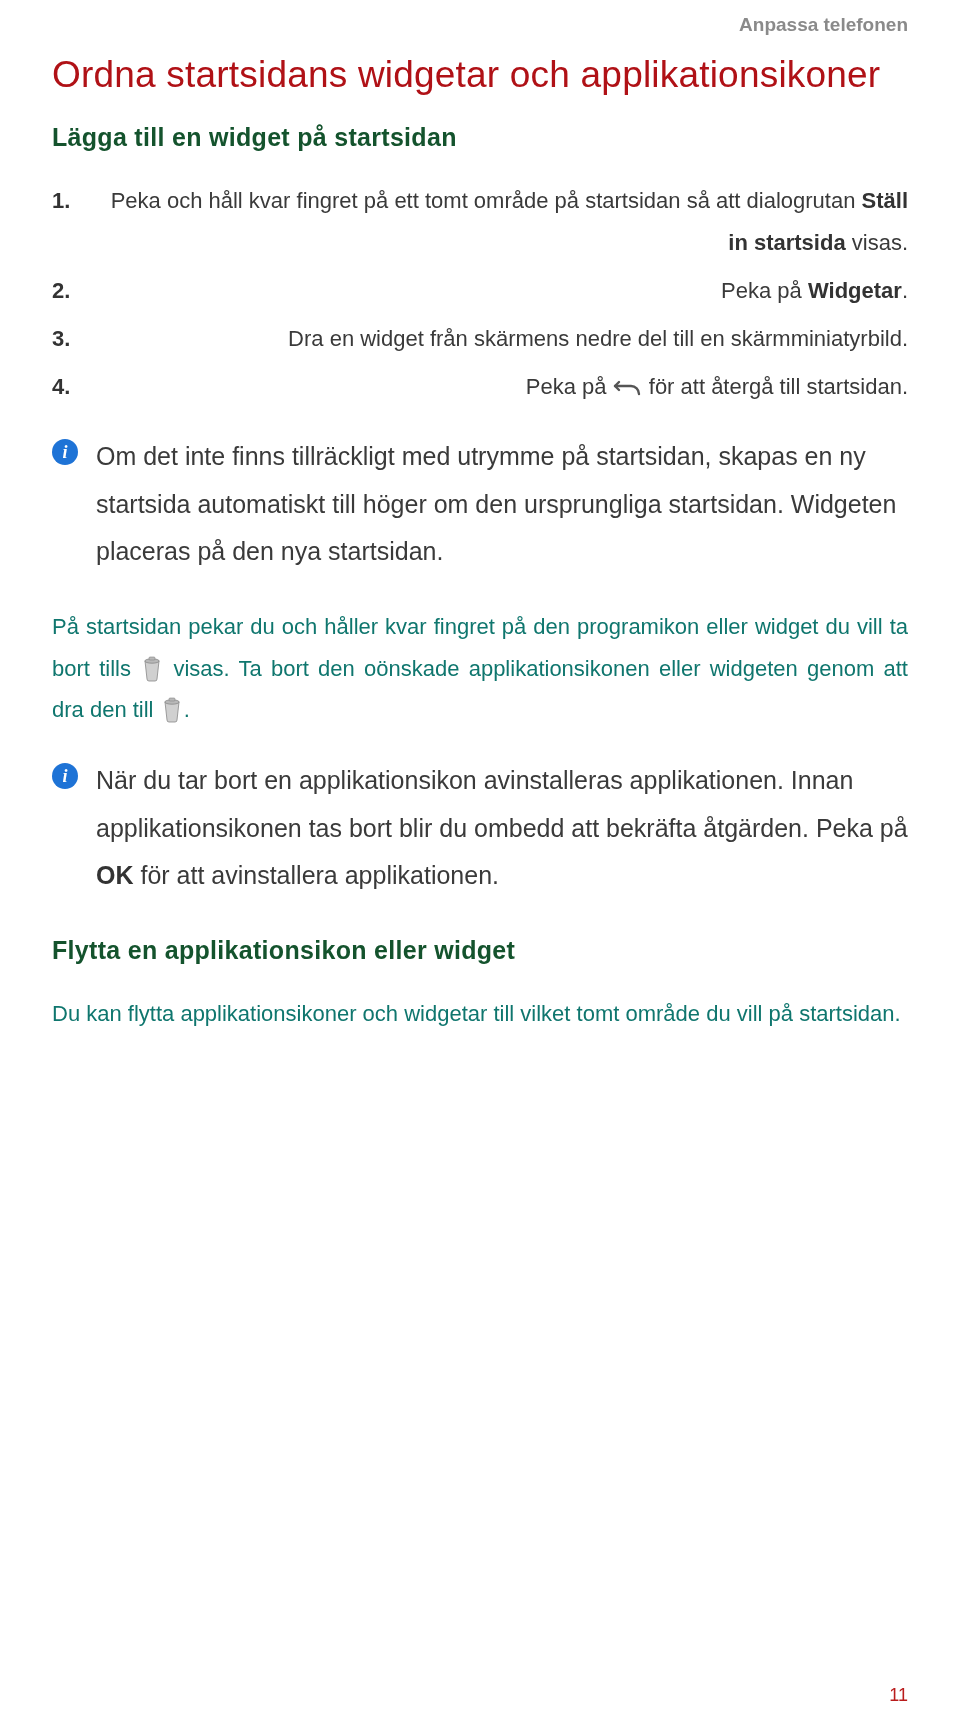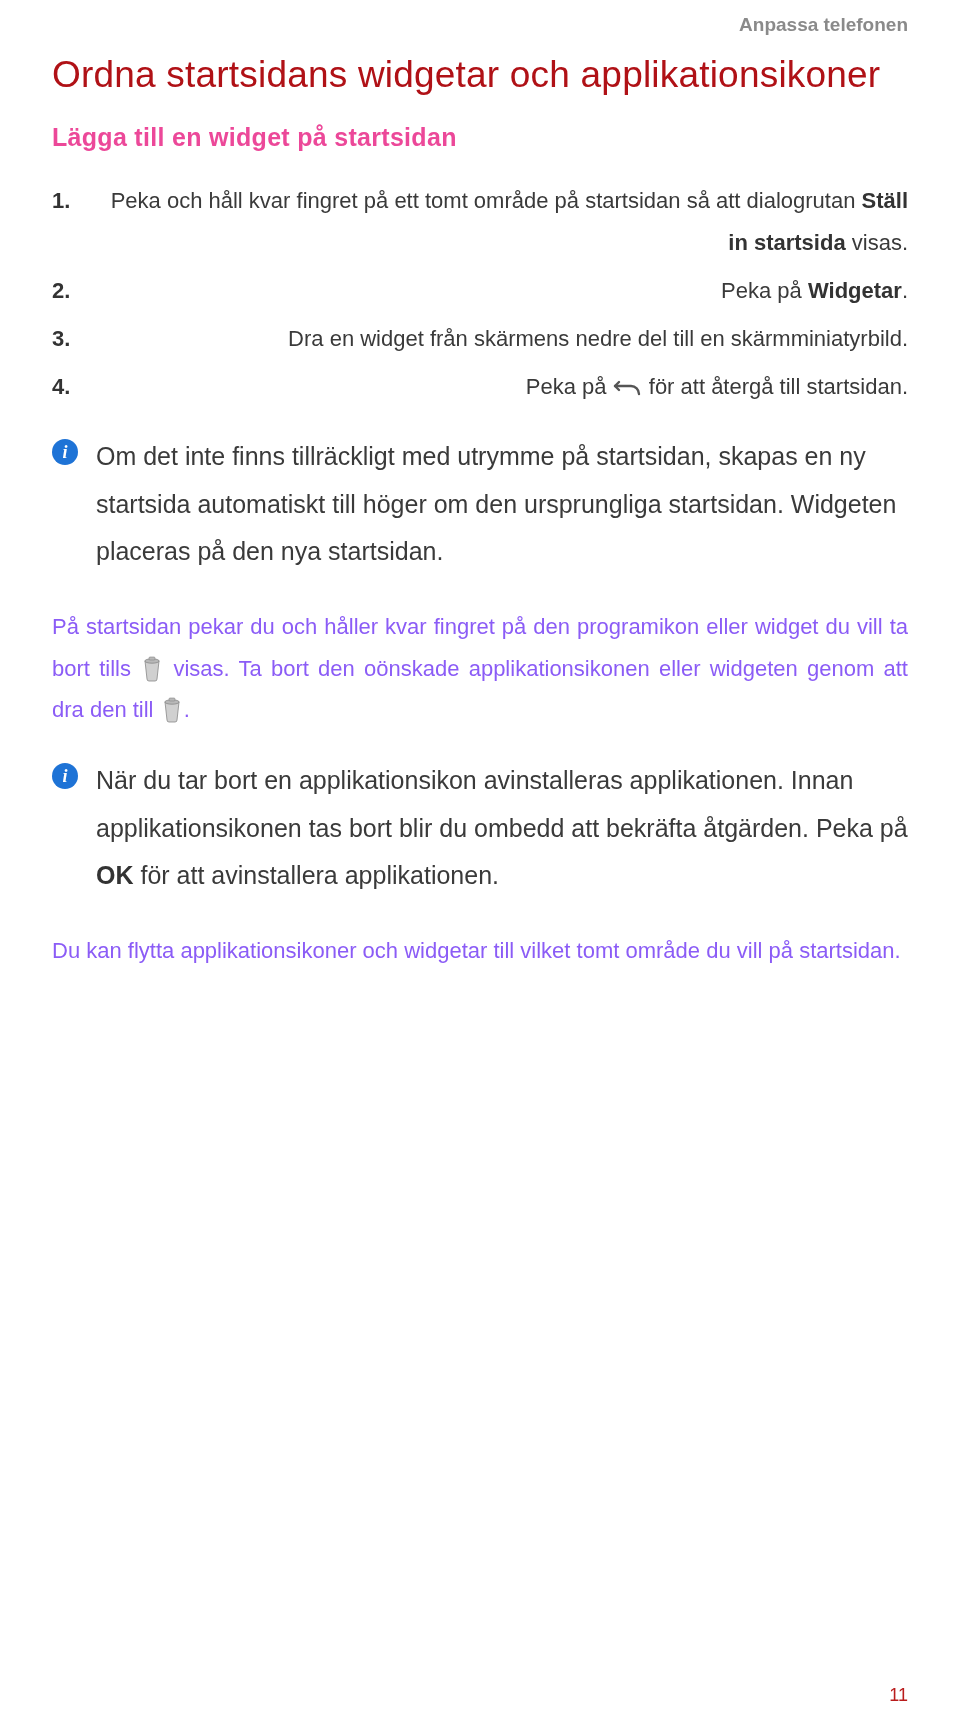--- a/index.html
+++ b/index.html
@@ -30,21 +30,21 @@
     font-size: 37px;
     font-weight: 400;
     color: #b01116;
     margin: 28px 0 10px 0;
     line-height: 1.55;
     letter-spacing: 0.2px;
   }
   h2.sub-heading {
     font-size: 25px;
     font-weight: 700;
-    color: #ec4899;
+    color: #14532d;
     margin: 36px 0 28px 0;
     letter-spacing: 0.3px;
   }
   h2.sub-heading.tight { margin-top: 20px; }
   ol.steps {
     list-style: none;
     padding: 0;
     margin: 0 0 26px 0;
     counter-reset: step;
     text-align: right;
@@ -90,21 +90,21 @@
     margin-top: 6px;
   }
   .info-text {
     font-size: 25px;
     line-height: 1.9;
     color: #3a3a3a;
   }
   .para {
     font-size: 22px;
     line-height: 1.9;
-    color: #8b5cf6;
+    color: #0f766e;
     margin: 0 0 26px 0;
     text-align: justify;
   }
   .para.last { margin-bottom: 0; }
   .icon-inline {
     display: inline-block;
     vertical-align: -4px;
     width: 30px;
     height: 24px;
   }
@@ -175,17 +175,18 @@
     </span><span>.</span>
   </p>
 
   <div class="info-block">
     <div class="info-badge">i</div>
     <div class="info-text">
       <span>När du tar bort en applikationsikon avinstalleras applikationen. Innan applikationsikonen tas bort blir du ombedd att bekräfta åtgärden. Peka på </span><span class="bold">OK</span><span> för att avinstallera applikationen.</span>
     </div>
   </div>
 
+  <h2 class="sub-heading">Flytta en applikationsikon eller widget</h2>
 
   <p class="para last">Du kan flytta applikationsikoner och widgetar till vilket tomt område du vill på startsidan.</p>
 
   <div class="page-number">11</div>
 </div>
 
 </body></html>

